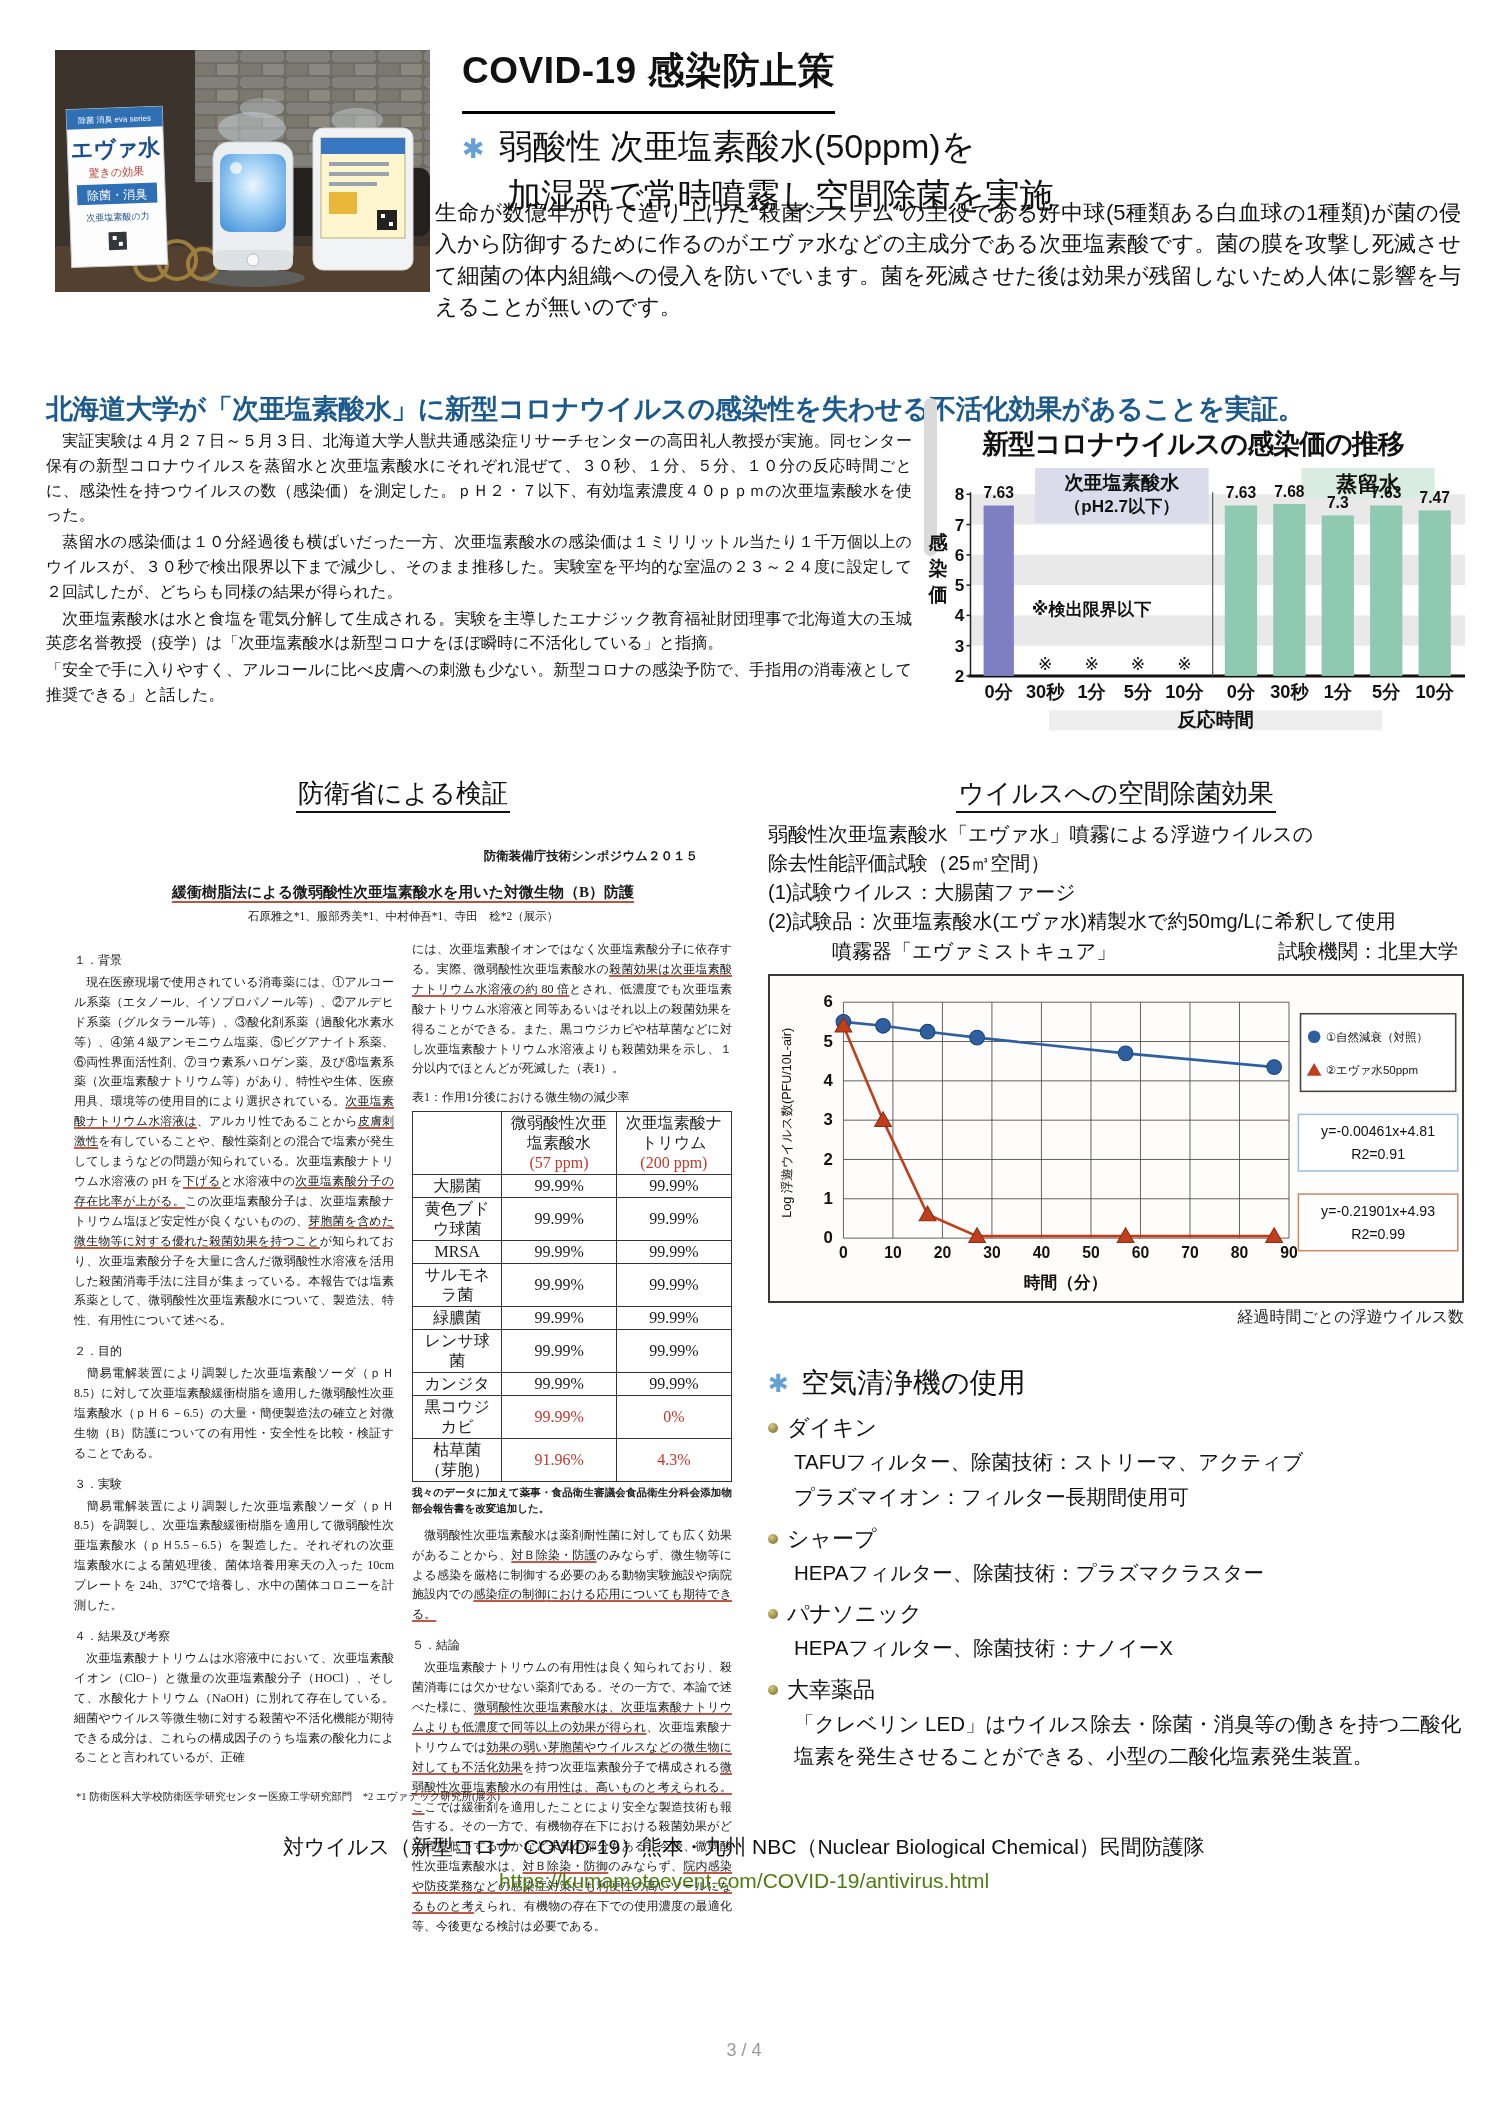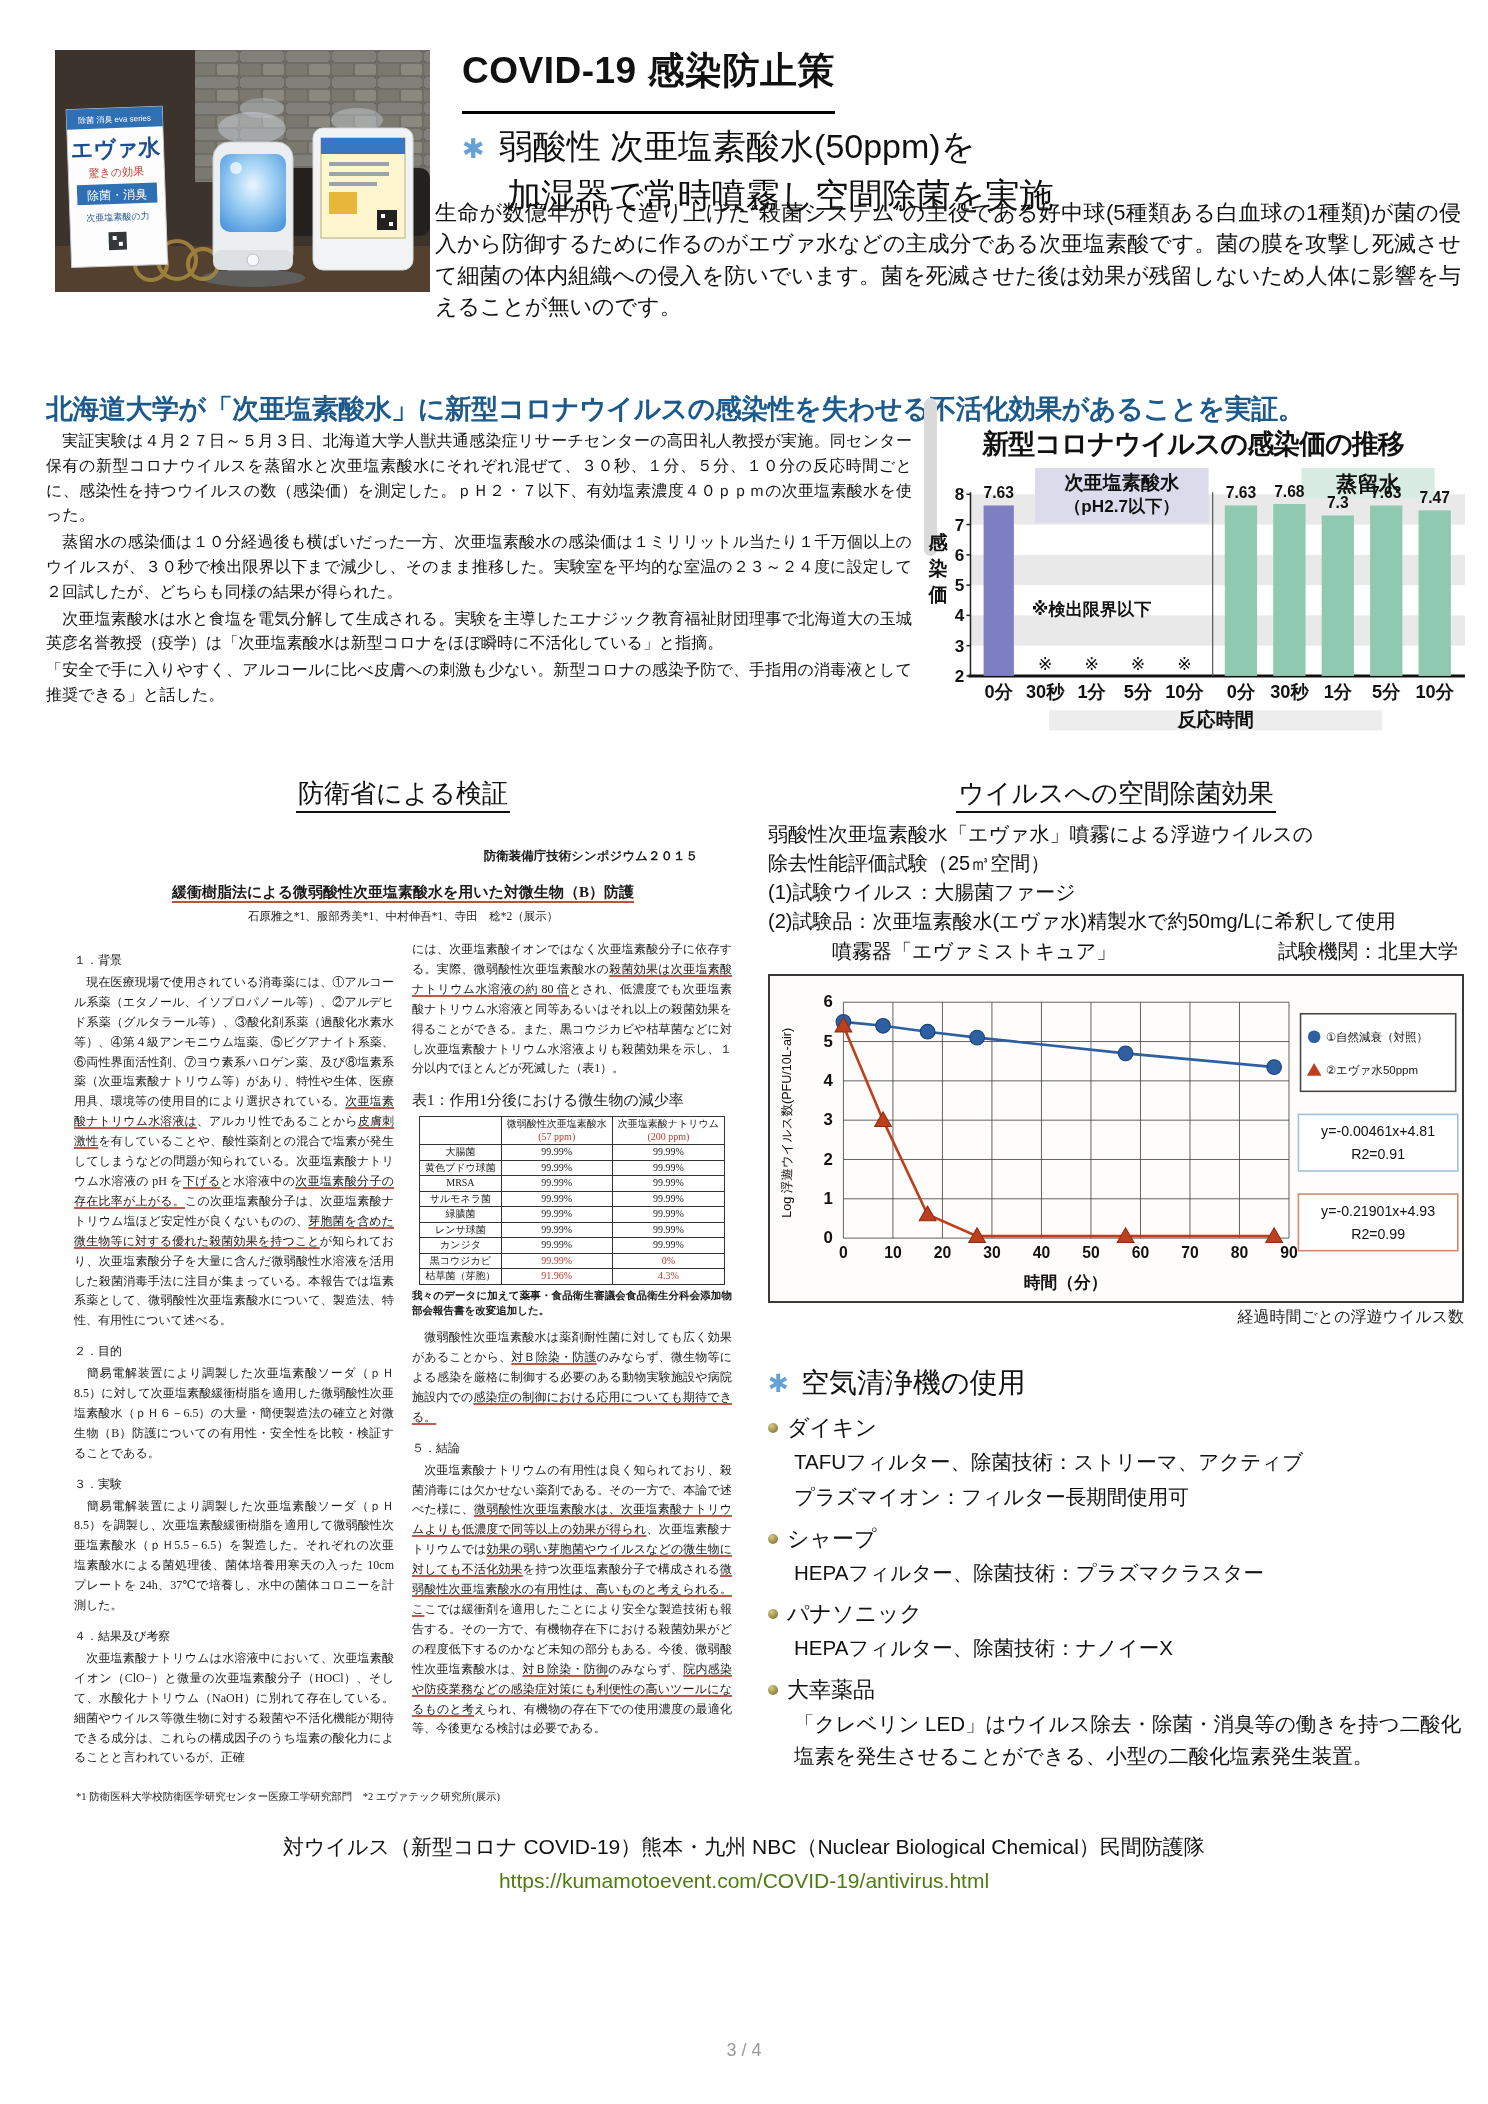--- a/index.html
+++ b/index.html
@@ -48,22 +48,22 @@
   .paper-symp{text-align:right;font-weight:bold;font-size:12.5px;padding-right:34px;margin-top:2px;}
   .paper-title-wrap{text-align:center;margin-top:18px;}
   .paper-title{font-size:15px;font-weight:bold;text-decoration:underline;
                text-decoration-color:#b5543f;text-decoration-thickness:2px;text-underline-offset:4px;}
   .paper-authors{text-align:center;font-size:11.5px;margin-top:7px;}
   .paper-cols{display:flex;gap:18px;margin-top:16px;}
   .doc-col{flex:1;text-align:justify;font-size:12px;line-height:1.66;}
   .doc-h{margin:11px 0 2px 0;}
   .ru{text-decoration:underline;text-decoration-color:#c05a48;text-decoration-thickness:1.5px;
       text-underline-offset:2px;}
-  .tbl-caption{font-size:15px;margin-top:9px;}
-  .doc-table{border-collapse:collapse;margin:3px auto 2px auto;font-size:10px;line-height:1.25;}
+  .tbl-caption{font-size:12px;margin-top:9px;}
+  .doc-table{border-collapse:collapse;margin:3px auto 2px auto;font-size:16px;line-height:1.25;}
   .doc-table th,.doc-table td{border:1px solid #333;padding:1px 5px;text-align:center;font-weight:normal;}
   .doc-table .tconc{color:#c0392b;}
   .doc-table td.red{color:#c0392b;}
   .tbl-note{font-size:10.5px;font-weight:bold;margin:3px 0 9px 0;line-height:1.5;}
   .paper-foot{position:absolute;left:16px;bottom:8px;font-size:10.5px;}
 
   
   .virus-col{position:absolute;left:768px;top:820px;width:696px;}
   .v-line{font-size:20px;line-height:1.45;}
   .v-spray{display:flex;justify-content:space-between;padding:0 6px 0 64px;font-size:20px;margin-top:2px;}

